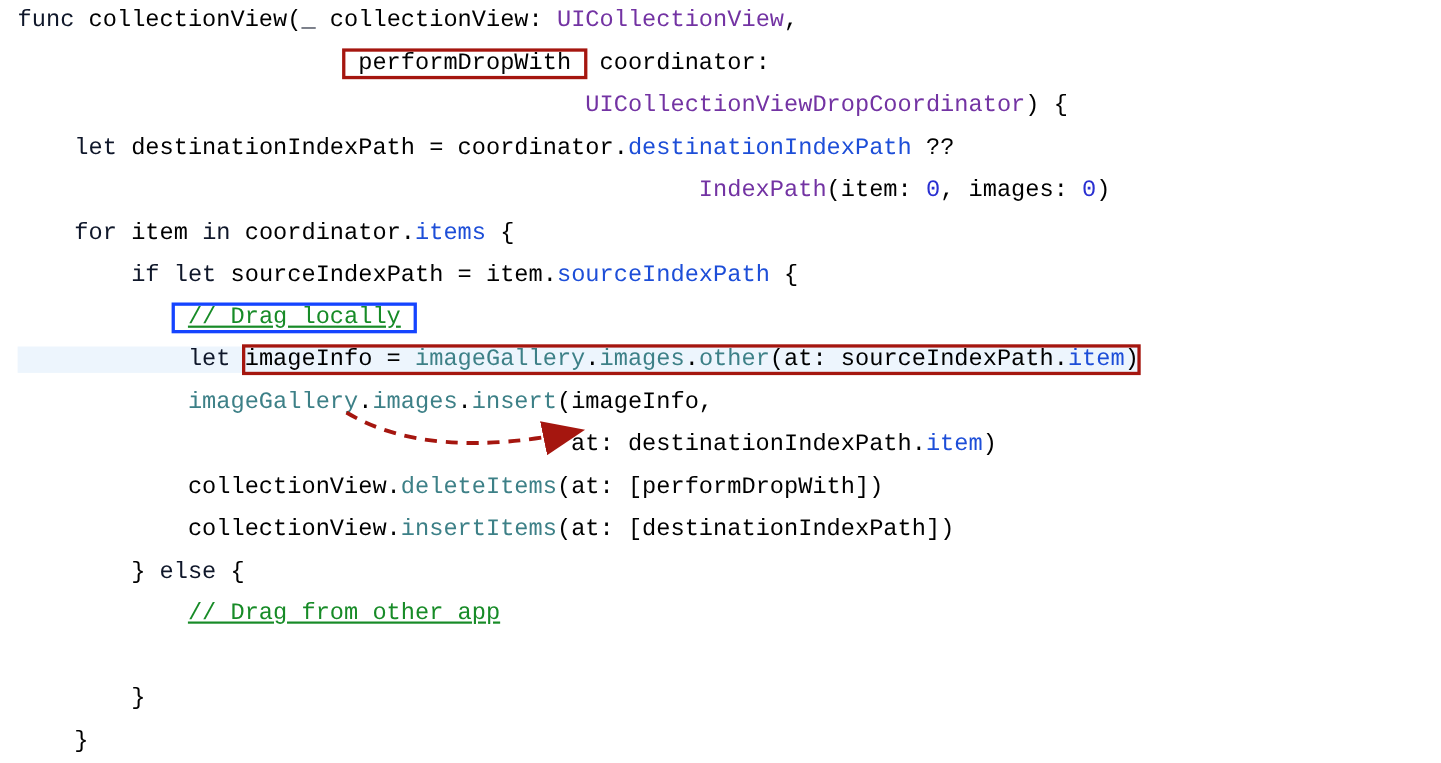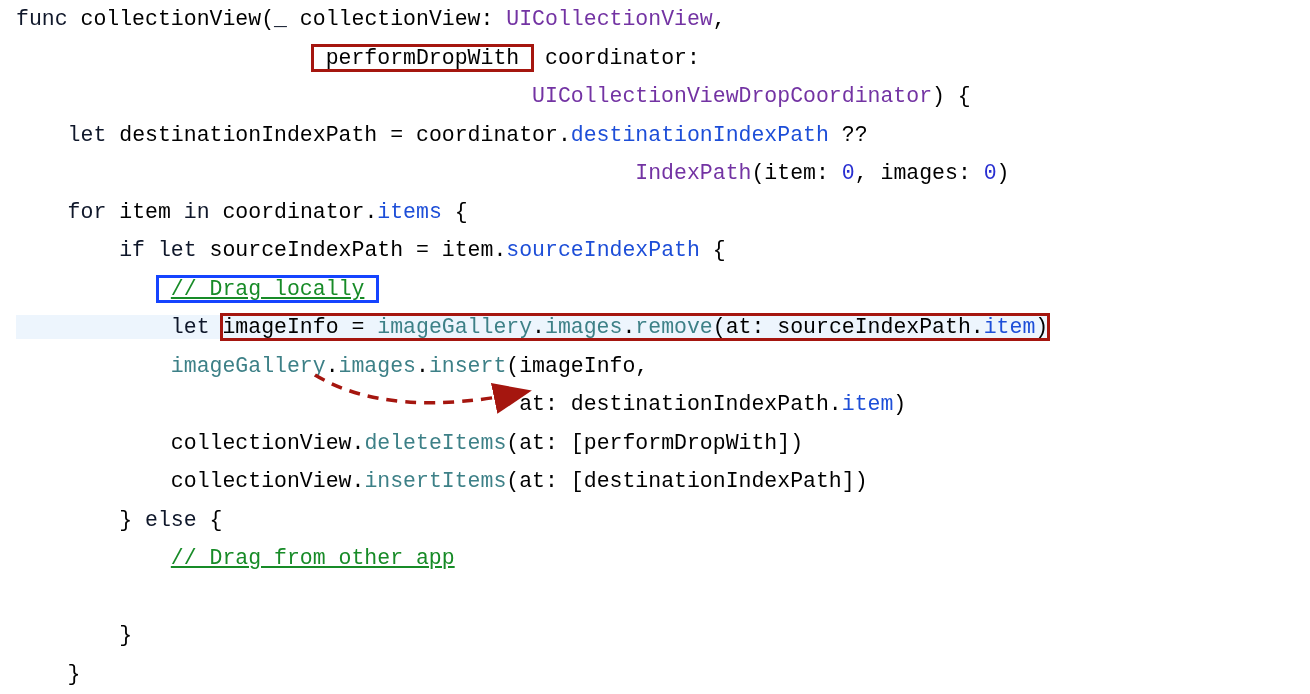--- a/index.html
+++ b/index.html
@@ -53,21 +53,21 @@
 <body>
 
 <pre class="code"><span><span class="kw">func</span> <span>collectionView(</span><span class="kw">_</span><span> collectionView: </span><span class="type">UICollectionView</span><span>,</span></span>
 <span>                       <span class="box-red"> <span>performDropWith</span> </span><span> coordinator:</span></span>
 <span>                                        <span class="type">UICollectionViewDropCoordinator</span><span>) {</span></span>
 <span>    <span class="kw">let</span><span> destinationIndexPath = coordinator.</span><span class="member">destinationIndexPath</span><span> ??</span></span>
 <span>                                                <span class="type">IndexPath</span><span>(item: </span><span class="num">0</span><span>, images: </span><span class="num">0</span><span>)</span></span>
 <span>    <span class="kw">for</span><span> item </span><span class="kw">in</span><span> coordinator.</span><span class="member">items</span><span> {</span></span>
 <span>        <span class="kw">if</span><span> </span><span class="kw">let</span><span> sourceIndexPath = item.</span><span class="member">sourceIndexPath</span><span> {</span></span>
 <span>           <span class="box-blue"> <span class="comment">// Drag locally</span> </span></span>
-<span class="hl-line">            <span class="kw">let</span><span> </span><span class="box-red"><span>imageInfo = </span><span class="prop">imageGallery</span><span>.</span><span class="prop">images</span><span>.</span><span class="prop">remove</span><span>(at: sourceIndexPath.</span><span class="member">item</span><span>)</span></span></span>
+<span class="hl-line">            <span class="kw">let</span><span> </span><span class="box-red"><span>imageInfo = </span><span class="prop">imageGallery</span><span>.</span><span class="prop">images</span><span>.</span><span class="prop">other</span><span>(at: sourceIndexPath.</span><span class="member">item</span><span>)</span></span></span>
 <span>            <span class="prop">imageGallery</span><span>.</span><span class="prop">images</span><span>.</span><span class="prop">insert</span><span>(imageInfo,</span></span>
 <span>                                       <span>at: destinationIndexPath.</span><span class="member">item</span><span>)</span></span>
 <span>            <span>collectionView.</span><span class="prop">deleteItems</span><span>(at: [performDropWith])</span></span>
 <span>            <span>collectionView.</span><span class="prop">insertItems</span><span>(at: [destinationIndexPath])</span></span>
 <span>        <span>} </span><span class="kw">else</span><span> {</span></span>
 <span>            <span class="comment">// Drag from other app</span></span>
 <span></span>
 <span>        <span>}</span></span>
 <span>    <span>}</span></span>
 

